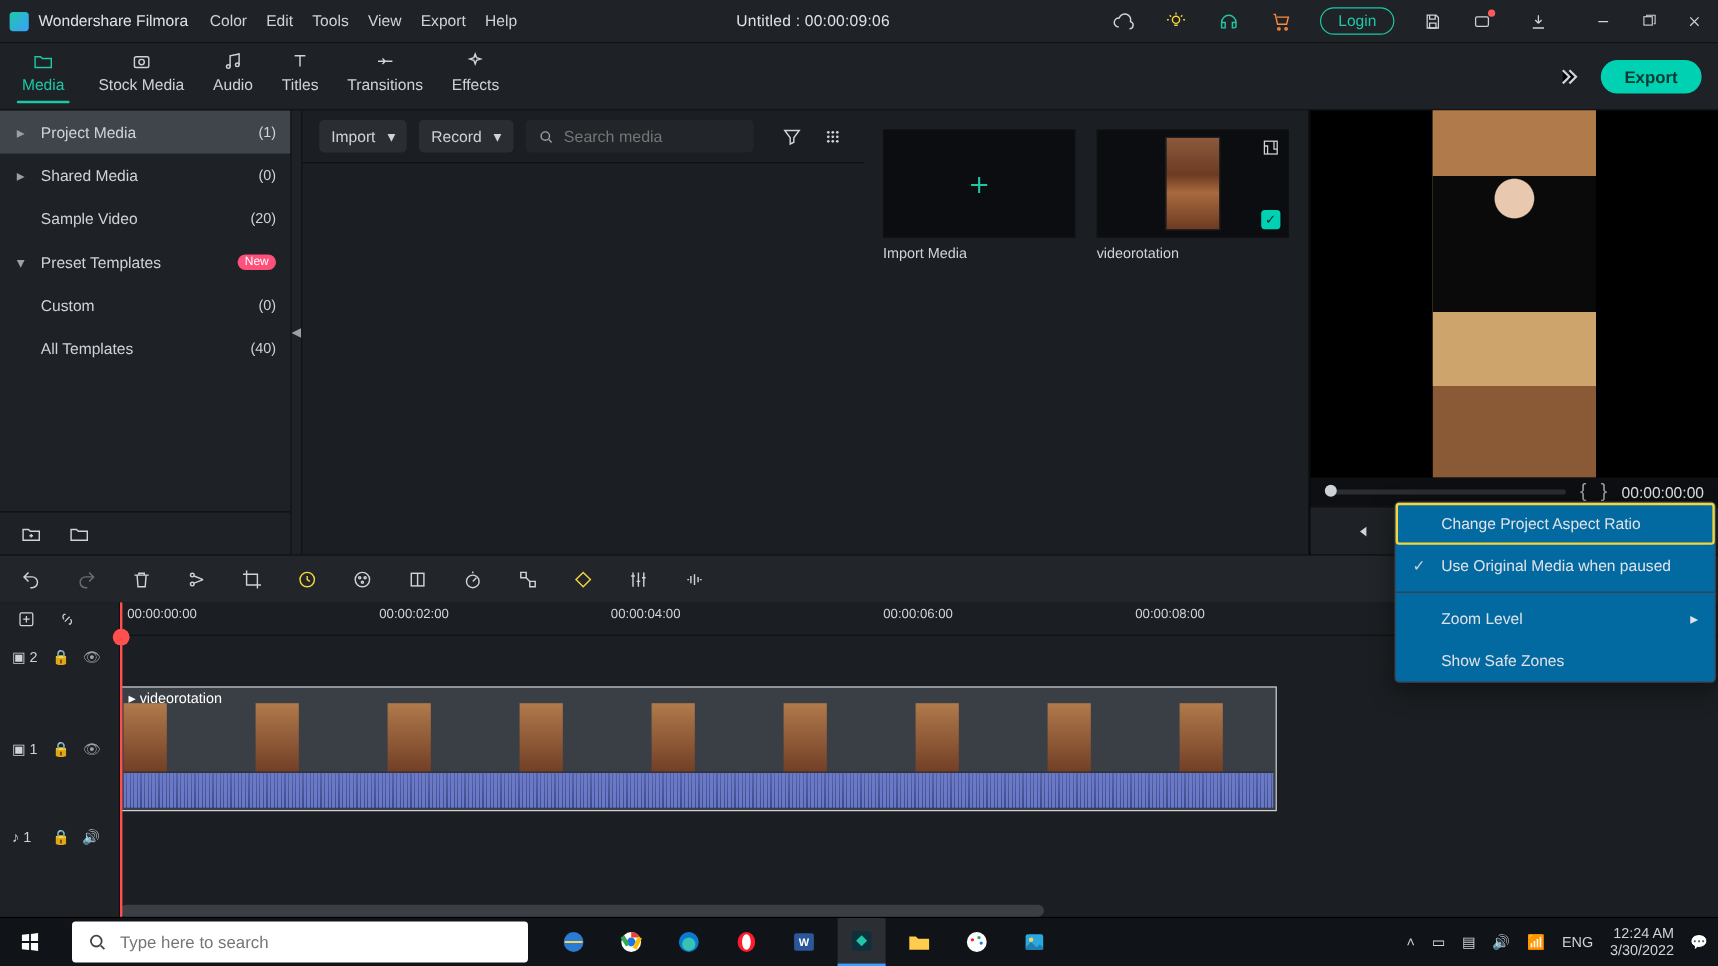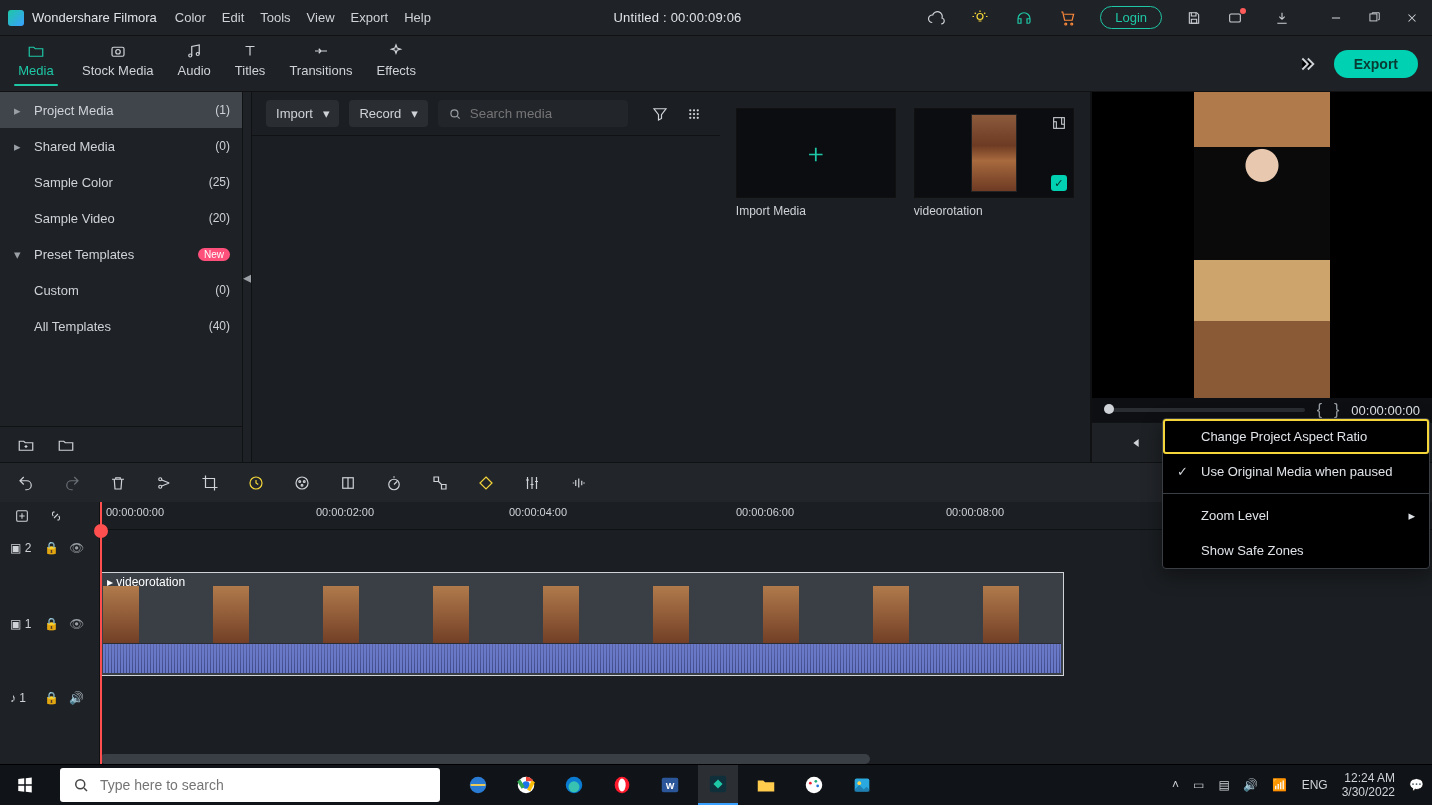--- a/index.html
+++ b/index.html
@@ -77,21 +77,21 @@
   }
   .seek{ height:24px; display:flex; align-items:center; gap:12px; padding:0 12px; background:#0d0f12;}
   .seek .bar{ flex:1; height:4px; background:#2a2e33; border-radius:2px; position:relative;}
   .seek .knob{ position:absolute; left:0; top:-4px; width:10px; height:10px; background:#cfd3d8; border-radius:50%;}
   .controls{ height:40px; display:flex; align-items:center; gap:16px; padding:0 10px; background:#1e2125; border-top:1px solid #0f1113; position:relative;}
   .controls .center{ position:absolute; left:50%; transform:translateX(-140px); display:flex; gap:26px; align-items:center;}
   .controls .right{ margin-left:auto; display:flex; align-items:center; gap:16px;}
   .sel{ display:flex; align-items:center; gap:10px; background:transparent; color:#cfd3d8; font-size:13px; padding:4px 8px; }
   .hl-btn{ width:36px; height:28px; border:2px solid var(--highlight); border-radius:4px; display:flex; align-items:center; justify-content:center;}
   
-  .ctx{ position:absolute; right:2px; top:418px; width:268px; background:#000000; border:1px solid #3a3f46; box-shadow:0 6px 20px rgba(0,0,0,.4); border-radius:4px; z-index:10;}
+  .ctx{ position:absolute; right:2px; top:418px; width:268px; background:#0369a1; border:1px solid #3a3f46; box-shadow:0 6px 20px rgba(0,0,0,.4); border-radius:4px; z-index:10;}
   .ctx .item{ display:flex; align-items:center; gap:10px; padding:10px 14px; color:#dfe3e8; font-size:13px;}
   .ctx .item.hl{ outline:2px solid var(--highlight); outline-offset:-2px; border-radius:3px;}
   .ctx .sep{ height:1px; background:#3a3f46; margin:4px 0;}
   
   .tl-tools{ height:40px; display:flex; align-items:center; gap:22px; padding:0 14px; background:#22252a; border-top:1px solid #0f1113;}
   .tl-tools .right{ margin-left:auto; display:flex; align-items:center; gap:20px;}
   .icon{ width:18px; height:18px; color:#cfd3d8;}
   
   .timeline{ height:262px; display:flex; background:#1b1e22; position:relative;}
   .tracks-labels{ width:100px; background:#1e2125; border-right:1px solid #0f1113;}
@@ -283,25 +283,20 @@
       <div class="list">
         <div class="row selected">
           <span class="arrow">▸</span>
           <span class="label">Project Media</span>
           <span class="count">(1)</span>
         </div>
         <div class="row">
           <span class="arrow">▸</span>
           <span class="label">Shared Media</span>
           <span class="count">(0)</span>
-        </div>
-        <div class="row">
-          <span class="arrow"></span>
-          <span class="label">Sample Color</span>
-          <span class="count">(25)</span>
         </div>
         <div class="row">
           <span class="arrow"></span>
           <span class="label">Sample Video</span>
           <span class="count">(20)</span>
         </div>
         <div class="row">
           <span class="arrow">▾</span>
           <span class="label">Preset Templates</span>
           <span class="chip-new">New</span>

